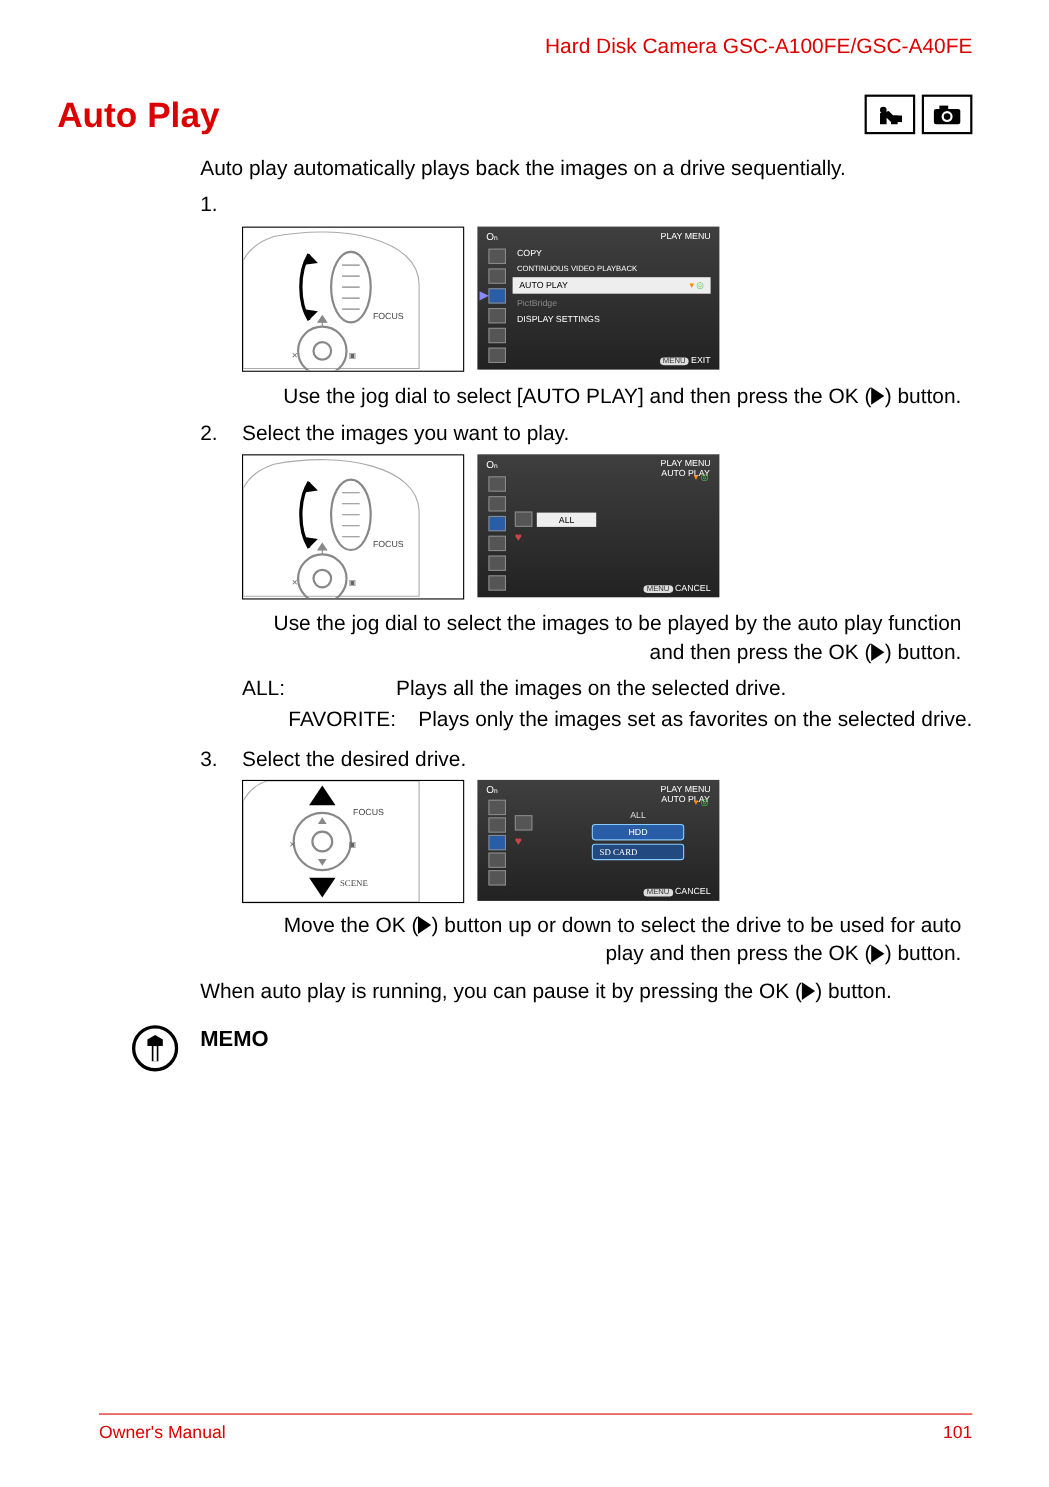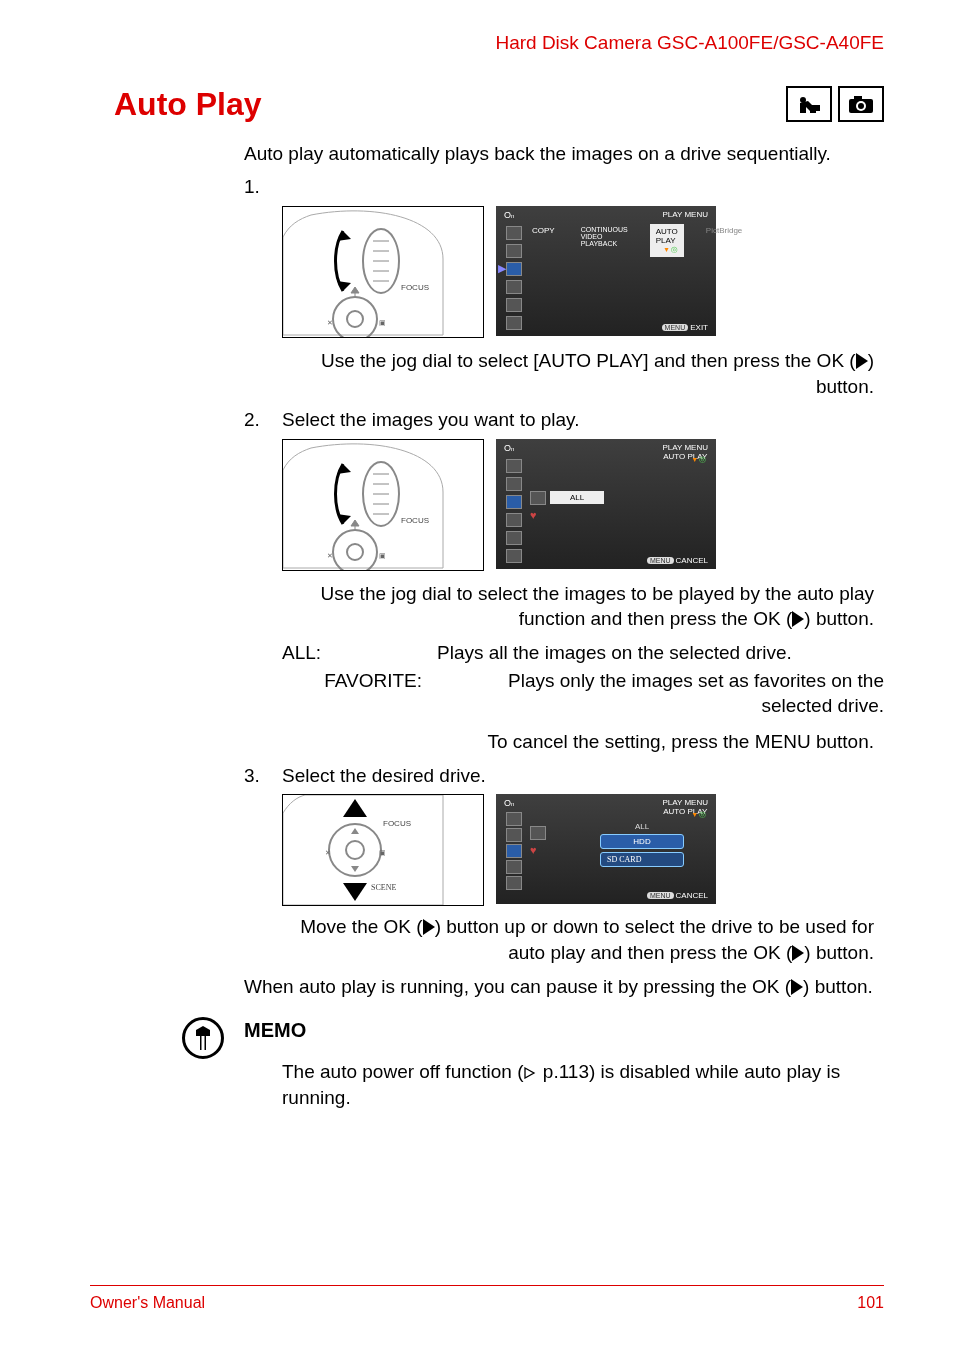--- a/index.html
+++ b/index.html
@@ -11,21 +11,21 @@
     font-family: Arial, Helvetica, sans-serif;
     background: #fff;
     color: #000;
     position: relative;
   }
   .page {
     width: 954px;
     height: 1352px;
     position: relative;
     box-sizing: border-box;
-    padding: 30px 70px 40px 114px;
+    padding: 30px 70px 40px 52px;
   }
   .header-line {
     color: #d00;
     font-size: 16px;
     text-align: right;
     margin-bottom: 30px;
   }
   .title-row {
     display: flex;
     justify-content: space-between;
@@ -117,22 +117,24 @@
   .mli {
     width: 14px; height: 12px; background: #555; border:1px solid #888;
   }
   .mli.sel { background:#2a5da8; }
   .menu-items {
     position: absolute;
     left: 32px;
     top: 18px;
     right: 8px;
     display: flex;
-    gap: 18px;
+    flex-direction: column;
+    gap: 2px;
     font-size: 8px;
+    justify-content: flex-end;
   }
   .menu-item {
     padding: 2px 4px;
   }
   .menu-item.white {
     background: #eee;
     color: #000;
     padding: 3px 6px;
   }
   .menu-item.grey {
@@ -150,21 +152,21 @@
     bottom: 4px; right: 8px;
     font-size: 8px;
   }
   .pill-menu {
     display:inline-block; font-size:7px; background:#ddd; color:#333;
     border-radius:6px; padding:0 3px; margin-right:2px;
   }
   .small-dot-row { position:absolute; top:16px; right:10px; font-size:8px; color:#f80; }
   .small-dot-row .g { color:#5c5; }
 
-  .defs-row { display:flex; margin-left:168px; margin-bottom:2px;gap:15px; }
+  .defs-row { display:flex; margin-left:168px; margin-bottom:2px; }
   .defs-term { width:140px; flex:0 0 140px; }
   .defs-desc { flex:1; }
 
   .memo-row {
     display:flex;
     margin-top:18px;
   }
   .memo-icon-col {
     width: 130px;
     flex: 0 0 130px;
@@ -362,21 +364,20 @@
 
   <div class="body-text defs-row">
     <div class="defs-term">ALL:</div>
     <div class="defs-desc">Plays all the images on the selected drive.</div>
   </div>
   <div class="body-text defs-row" style="margin-bottom:10px;text-align:right;">
     <div class="defs-term">FAVORITE:</div>
     <div class="defs-desc">Plays only the images set as favorites on the selected drive.</div>
   </div>
 
-  <div class="body-text sub-block">To cancel the setting, press the MENU button.</div>
 
   <div class="body-text step-row">
     <div class="step-num">3.</div>
     <div class="step-text">Select the desired drive.</div>
   </div>
 
   <div class="screenshot-row" style="height:110px;">
     <div class="jog-illus" style="height:110px">
       <svg width="200" height="110" viewBox="0 0 200 110">
         <path d="M22 0 L160 0 L160 110 L0 110 L0 18 C 6 8 14 2 22 0 Z" fill="none" stroke="#aaa" stroke-width="1"></path>
@@ -435,24 +436,19 @@
         <svg width="22" height="24" viewBox="0 0 22 24">
           <path d="M4 4 L11 0 L18 4 L18 10 L14 10 L14 24 L8 24 L8 10 L4 10 Z" fill="#000"></path>
           <rect x="9.5" y="10" width="3" height="14" fill="#fff"></rect>
         </svg>
       </div>
     </div>
     <div class="body-text" style="flex:1">
       <div class="memo-heading">MEMO</div>
     </div>
   </div>
-  <div class="body-text memo-body">
-    <span>The auto power off function (</span><span class="ref-arrow"><svg width="14" height="12" viewBox="0 0 14 12">
-          <path d="M1 1 L10 6 L1 11 Z" fill="none" stroke="#000" stroke-width="1.3"></path>
-        </svg></span><span> p.113) is disabled while auto play is running.</span>
-  </div>
 
   <div class="footer">
     <span>Owner's Manual</span>
     <span>101</span>
   </div>
 
 </div>
 
 </body></html>

